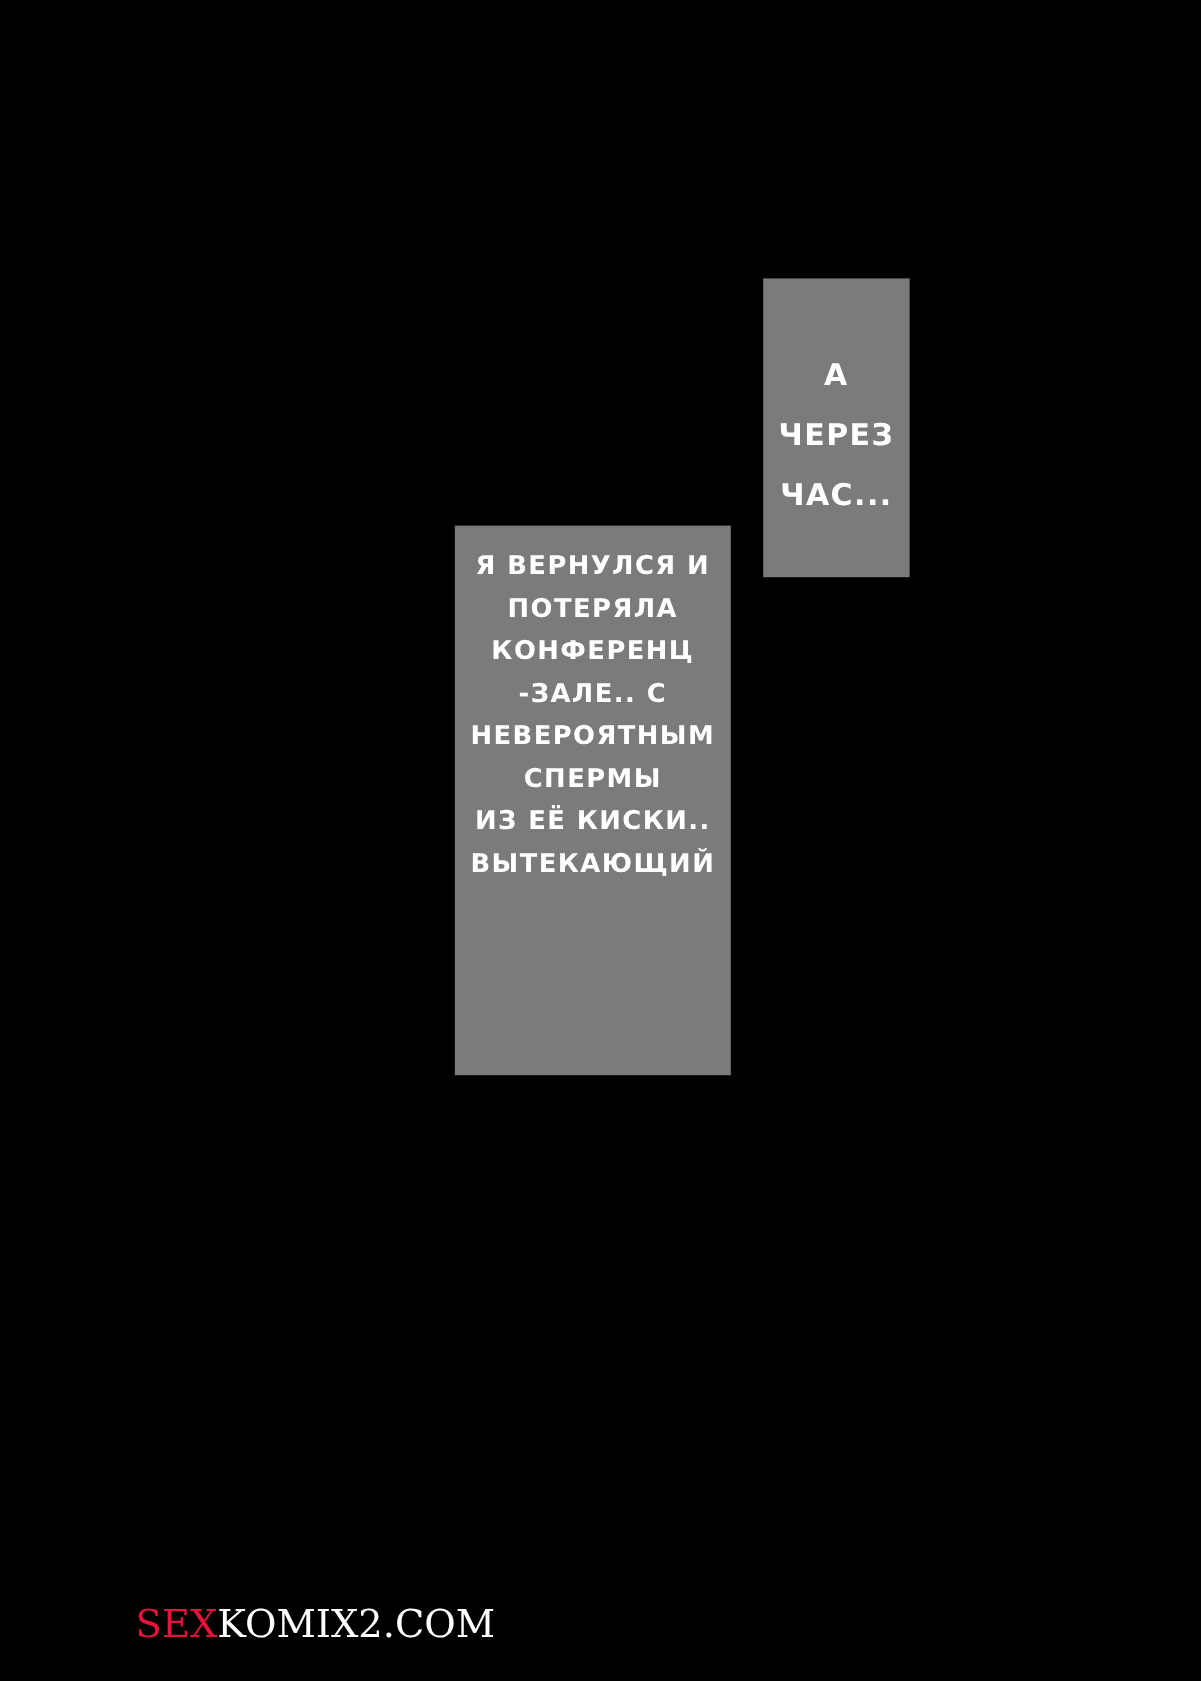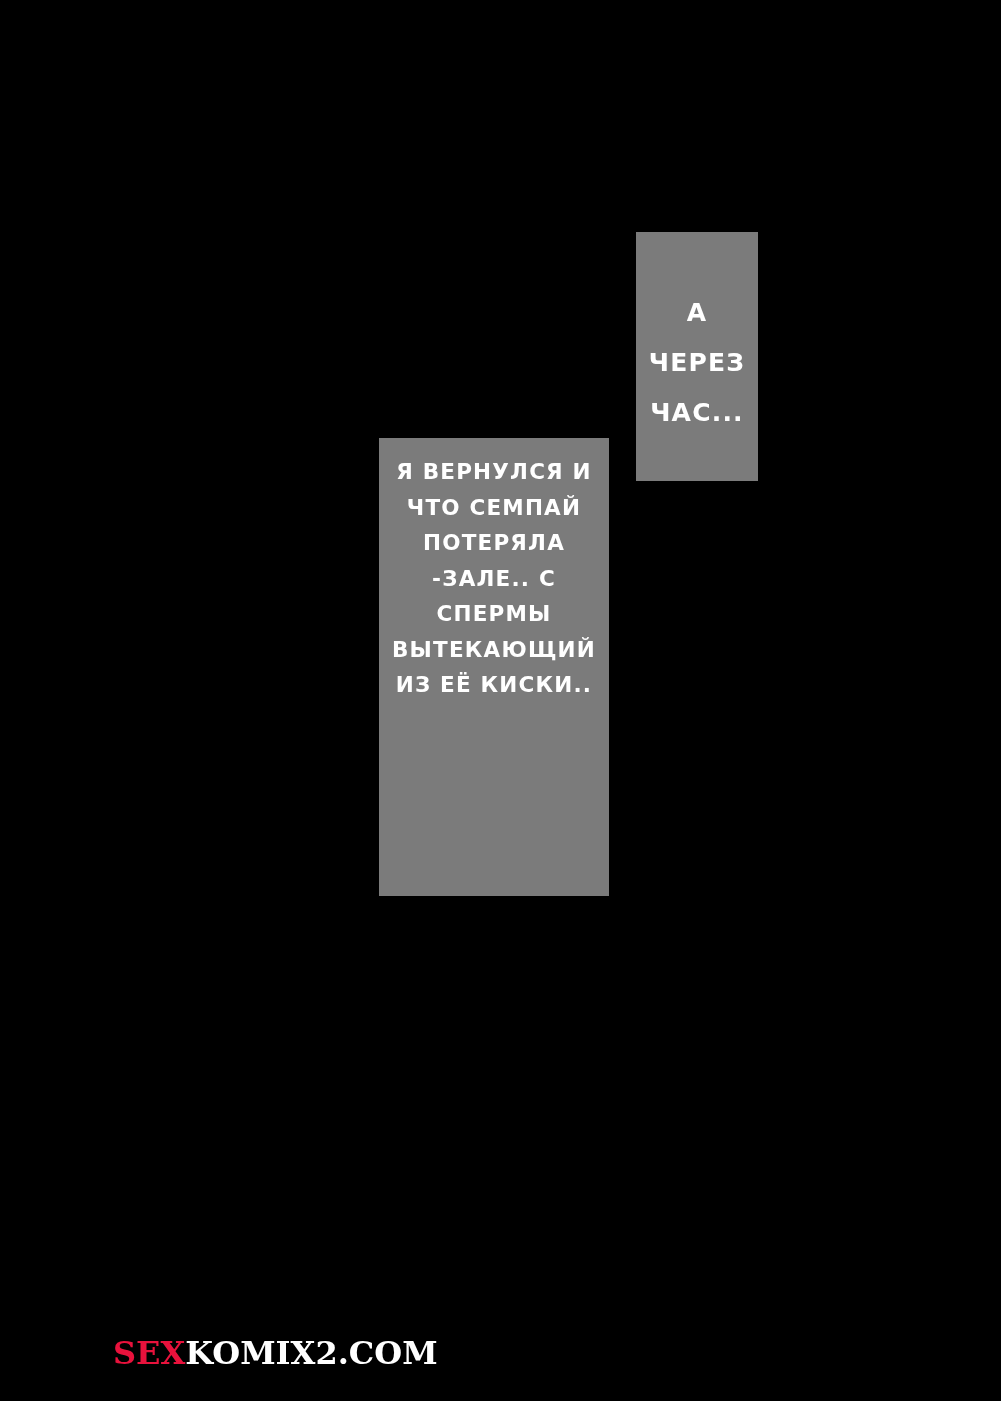--- a/index.html
+++ b/index.html
@@ -58,46 +58,47 @@
   }
   #caption-narration .line {
     display: block;
     white-space: nowrap;
   }
   #watermark {
     position: absolute;
     left: 113px;
     top: 1334px;
     font-family: "DejaVu Serif", serif;
-    font-weight: 700;
+    font-weight: 400;
     font-size: 32px;
     letter-spacing: 0px;
     white-space: nowrap;
   }
   #watermark .wm-a { color: #e8123c; }
   #watermark .wm-b { color: #ffffff; }
 </style>
 </head>
 <body>
 
 <div id="page">
 
   <div class="panel-box" id="caption-time">
     <span class="line">А</span>
     <span class="line">ЧЕРЕЗ</span>
     <span class="line">ЧАС...</span>
   </div>
 
   <div class="panel-box" id="caption-narration">
     <span class="line">Я ВЕРНУЛСЯ И</span>
-    <span class="line">ЧТО СЕМПАЙ</span>
     <span class="line">ПОТЕРЯЛА</span>
+    <span class="line">КОНФЕРЕНЦ</span>
     <span class="line">-ЗАЛЕ.. С</span>
+    <span class="line">НЕВЕРОЯТНЫМ</span>
     <span class="line">СПЕРМЫ</span>
+    <span class="line">ИЗ ЕЁ КИСКИ..</span>
     <span class="line">ВЫТЕКАЮЩИЙ</span>
-    <span class="line">ИЗ ЕЁ КИСКИ..</span>
   </div>
 
   <div id="watermark">
     <span class="wm-a">SEX</span><span class="wm-b">KOMIX2.COM</span>
   </div>
 
 </div>
 
 </body></html>

